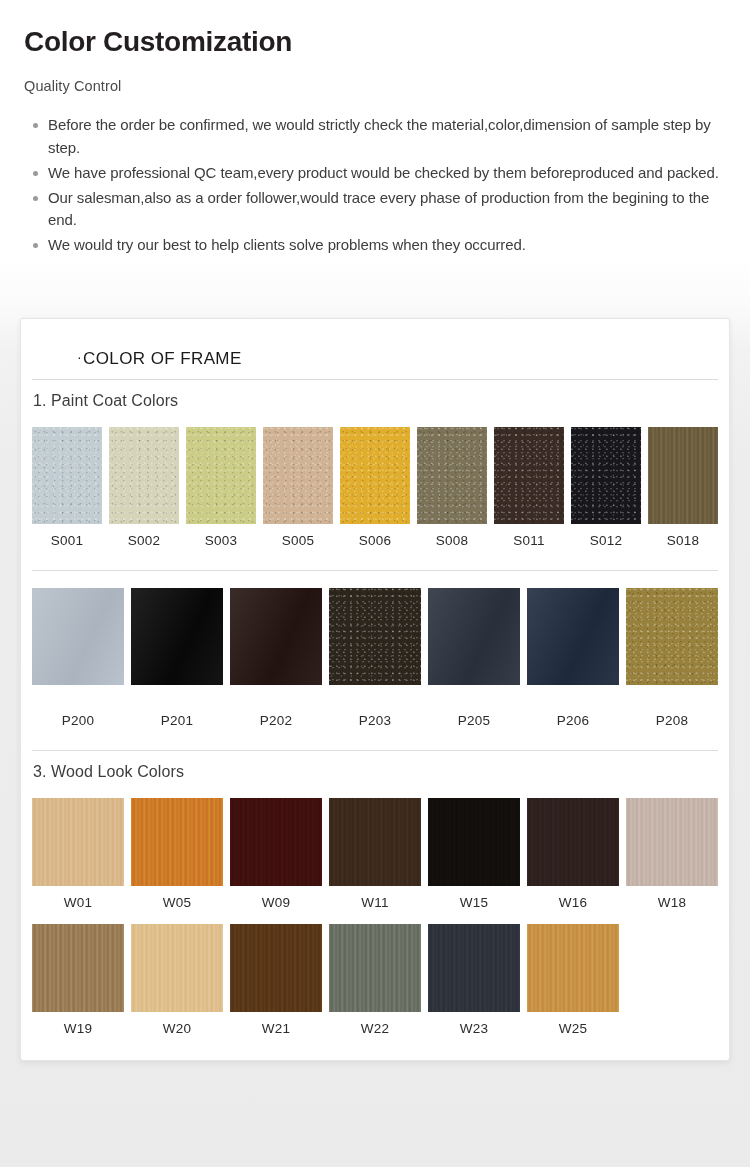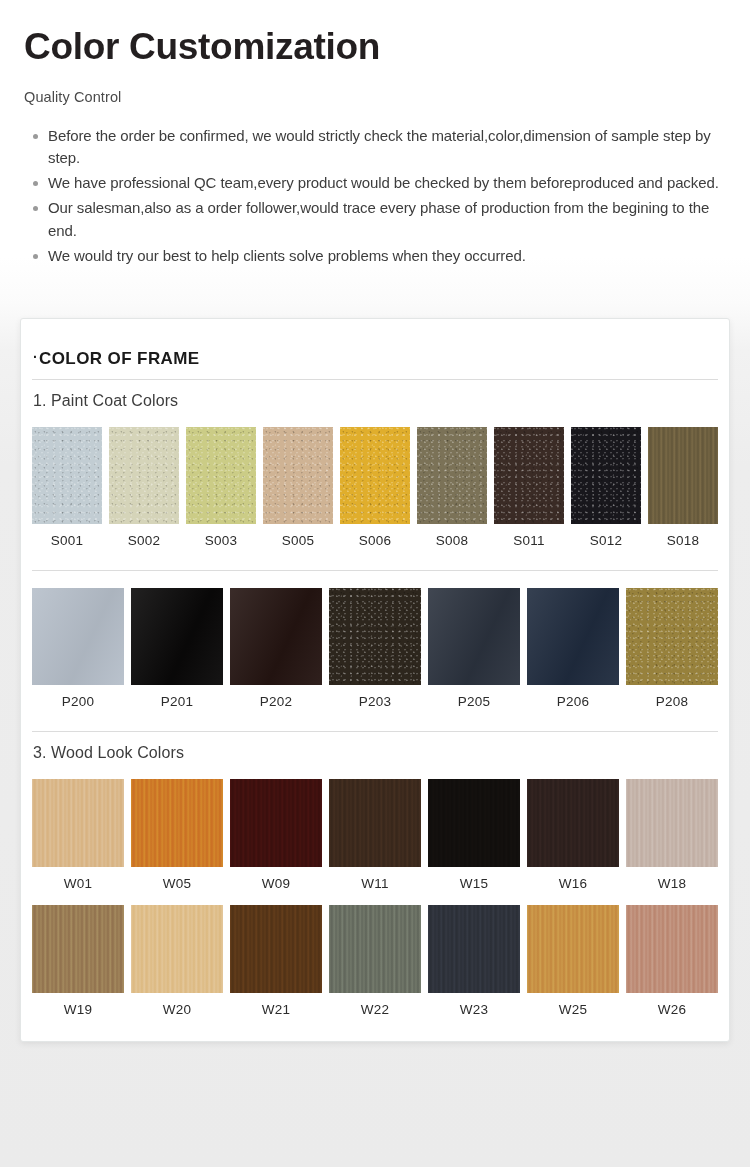--- a/index.html
+++ b/index.html
@@ -18,21 +18,21 @@
     height: 1167px;
     background: linear-gradient(180deg,#ffffff 0%, #ffffff 22%, #fbfbfb 26%, #f2f2f2 30%, #ededed 40%, #ebebeb 100%);
   }
 
   
   .intro {
     padding: 26px 24px 0 24px;
   }
 
   .intro-title {
-    font-size: 37px;
+    font-size: 28px;
     font-weight: bold;
     color: #231f20;
     letter-spacing: -0.3px;
     line-height: 1.15;
   }
 
   .intro-subtitle {
     font-size: 14.5px;
     color: #4a4a4a;
     margin-top: 20px;
@@ -73,24 +73,25 @@
     width: 710px;
     background: #ffffff;
     border: 1px solid #e3e6e6;
     border-radius: 3px;
     box-shadow: 0 2px 6px rgba(0,0,0,0.07);
     padding: 30px 11px 24px 11px;
   }
 
   .card-title {
     font-size: 17px;
-    font-weight: bold;
+    font-weight: normal;
     color: #1a1a1a;
     letter-spacing: 0.4px;
     padding-left: 1px;
+    margin-left: 44px;
   }
 
   .card-title .dot {
     font-size: 14px;
     vertical-align: 2px;
     margin-right: 1px;
   }
 
   .rule {
     height: 1px;
@@ -130,21 +131,21 @@
     color: #2c2c2c;
     margin-top: 9px;
     letter-spacing: 0.2px;
   }
 
   
   .row-paint .swatch-cell { width: 70px; }
   .row-paint .chip { height: 97px; }
 
   
-  .row-powder .swatch-cell { width: 92px; }
+  .row-powder .swatch-cell { width: 92px; gap: 19px; }
   .row-powder .chip { height: 97px; }
 
   
   .row-wood .swatch-cell { width: 92px; }
   .row-wood .chip { height: 88px; }
 
   .row-wood + .row-wood { margin-top: 14px; text-align: right; }
 
   
   .tex-grain::after {
@@ -337,21 +338,17 @@
             <div class="chip-label">W22</div>
           </div>
           <div class="swatch-cell">
             <div class="chip tex-grain" style="background: rgb(47, 51, 60);"></div>
             <div class="chip-label">W23</div>
           </div>
           <div class="swatch-cell">
             <div class="chip tex-grain" style="background: rgb(201, 147, 70);"></div>
             <div class="chip-label">W25</div>
           </div>
-          <div class="swatch-cell">
-            <div class="chip tex-grain" style="background: rgb(192, 144, 123);"></div>
-            <div class="chip-label">W26</div>
-          </div>
         </div>
     </div>
 
   </div>
 </div>
 
 </body></html>

